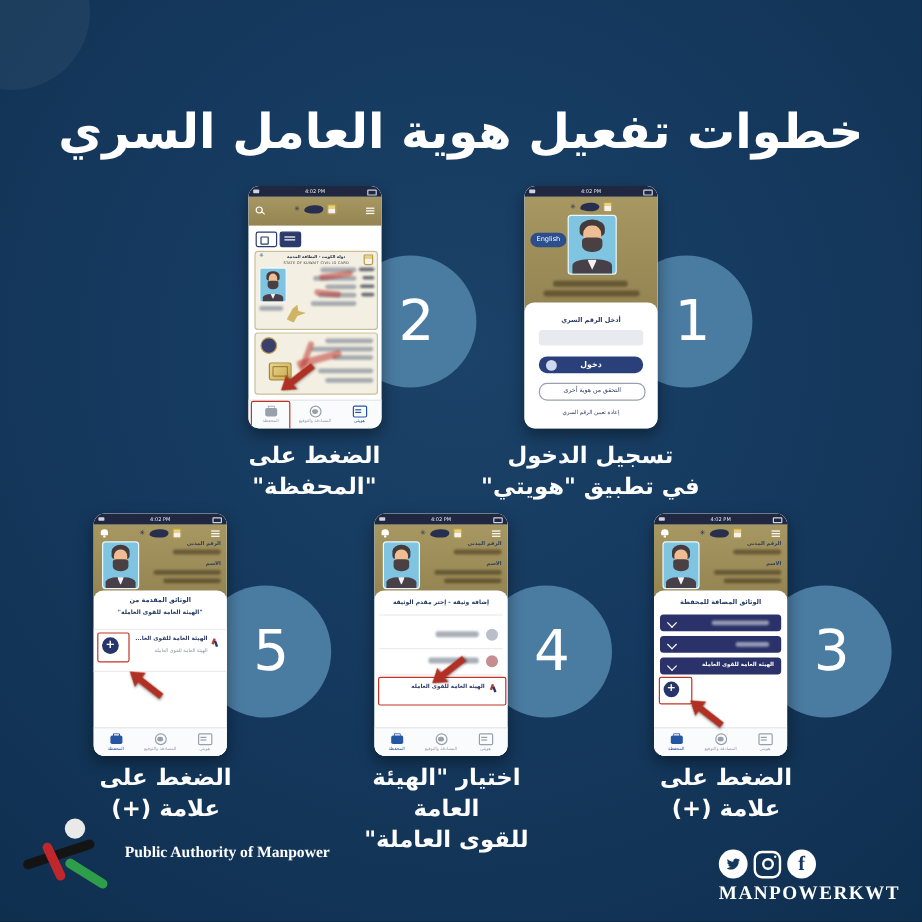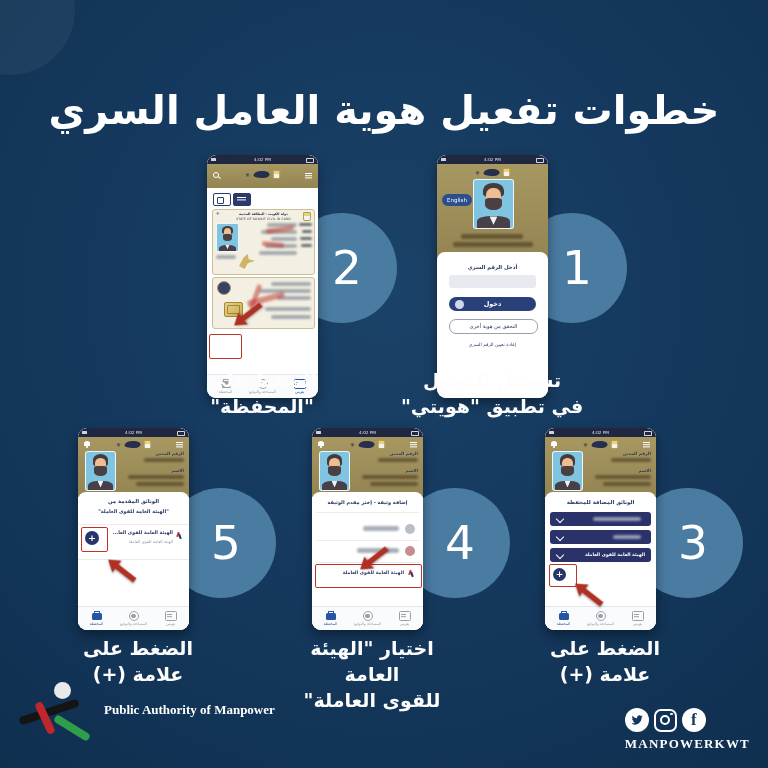--- a/index.html
+++ b/index.html
@@ -16,21 +16,21 @@
   .step{position:absolute;width:111px;}
   .badge{position:absolute;width:110px;height:110px;border-radius:50%;background:#4a7ba1;z-index:0;}
   .badge-num{position:absolute;z-index:2;color:#fff;font-size:47px;font-weight:400;width:52px;
     text-align:center;line-height:58px;}
   .caption{position:absolute;z-index:2;color:#fdfdfd;font-size:19px;font-weight:bold;
     text-align:center;line-height:26px;}
 
   
   .phone{position:absolute;left:0;top:0;width:111px;background:#fff;border-radius:9px;
     box-shadow:0 5px 12px rgba(0,0,0,.4);z-index:1;overflow:hidden;}
-  .ph-tall{height:243px;}
+  .ph-tall{height:202px;}
   .ph-short{height:202px;}
   .sbar{position:absolute;top:0;left:0;right:0;height:9px;background:#202741;z-index:3;
     border-radius:9px 9px 0 0;}
   .sb-time{position:absolute;left:50%;top:1.5px;transform:translateX(-50%);
     font-size:4.2px;color:#e8eaf2;white-space:nowrap;}
   .sb-dot{position:absolute;left:4px;top:3px;width:5px;height:2.6px;background:#cfd3dd;border-radius:.6px;}
   .sb-bat{position:absolute;right:4px;top:2.6px;width:6px;height:3.2px;border:.6px solid #cfd3dd;border-radius:.8px;}
   .gold-hdr{position:absolute;left:0;right:0;background:linear-gradient(180deg,#a79761 0%,#948452 100%);}
   .pbody{position:absolute;left:0;right:0;bottom:0;background:#fff;border-radius:8px 8px 0 0;}
 
@@ -138,21 +138,21 @@
   .pl-red{position:absolute;left:12px;top:32px;width:34px;height:8px;background:#c0272d;border-radius:4px;transform:rotate(65deg);}
   .pl-green{position:absolute;left:36px;top:42px;width:40px;height:8px;background:#2f9e4a;border-radius:4px;transform:rotate(32deg);}
   .org-ar{font-size:11.5px;font-weight:bold;color:#f7f3e8;}
   .org-en{font-family:"Liberation Serif",serif;font-size:13px;font-weight:bold;color:#fff;margin-top:2px;}
   .soc-icons{display:flex;align-items:center;gap:5px;}
   .soc{width:24px;height:24px;border-radius:50%;background:#fff;display:flex;align-items:center;justify-content:center;}
   .soc.ig{background:transparent;border:2px solid #fff;border-radius:7px;width:19px;height:19px;position:relative;}
   .soc.ig::before{content:"";position:absolute;left:4.5px;top:4.5px;width:6px;height:6px;border:2px solid #fff;border-radius:50%;}
   .soc.ig::after{content:"";position:absolute;right:2px;top:2px;width:2.4px;height:2.4px;border-radius:50%;background:#fff;}
   .soc.fb b{font-family:"Liberation Serif",serif;color:#15395e;font-size:17px;}
-  .soc-handle{font-family:"Liberation Serif",serif;color:#fff;font-size:13px;font-weight:bold;
+  .soc-handle{font-family:"Liberation Serif",serif;color:#fff;font-size:16px;font-weight:bold;
     letter-spacing:1.2px;margin-top:4px;}
 </style>
 </head>
 <body>
 
 <div class="canvas">
   <div class="deco" style="left:-55px;top:-55px;width:130px;height:130px;"></div>
 
   <h1 class="title" dir="rtl">خطوات تفعيل هوية العامل السري</h1>
 

